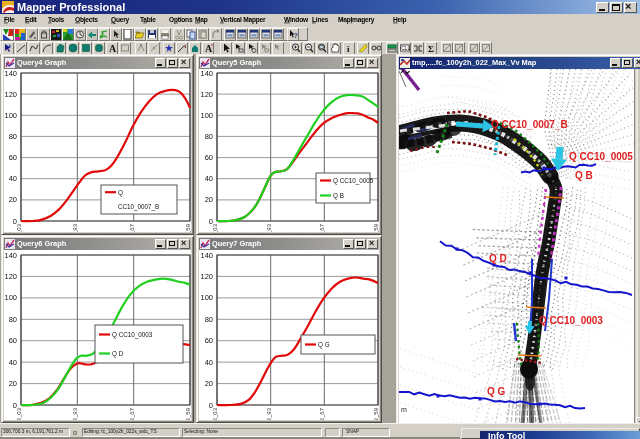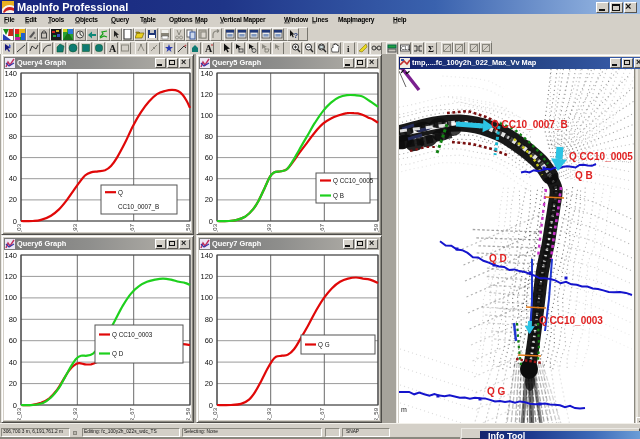--- a/index.html
+++ b/index.html
@@ -17,21 +17,21 @@
 .cont{position:absolute;left:2px;right:2px;top:14px;bottom:2px;background:#fff;overflow:hidden;}
 .mi{position:absolute;top:1px;font-size:10px;font-weight:bold;color:#000;letter-spacing:-0.35px;}
 .mi u{text-decoration:underline;}
 </style></head><body>
 <div class="abs" style="left:0;top:0;width:640px;height:14px;background:linear-gradient(90deg,#18247c 0%,#1f3588 35%,#3a62ae 68%,#a0c0e8 100%);"></div>
 <svg class="abs" style="left:2px;top:1px" width="12" height="12">
     <rect x="0" y="0" width="12" height="12" fill="#f8f4ec"></rect>
     <path d="M0,8 Q5,2 12,5 L12,0 L0,0 Z" fill="#e8b020"></path>
     <path d="M1,11 Q4,4 12,7 L12,10 Q6,7 2,12 Z" fill="#cc2222"></path>
   </svg>
-<div class="abs" style="left:17px;top:1px;font-size:11px;font-weight:bold;color:#fff;">MapInfo Professional</div>
+<div class="abs" style="left:17px;top:1px;font-size:11px;font-weight:bold;color:#fff;">Mapper Professional</div>
 <div class="abs" style="left:596px;top:2px;width:13px;height:11px;background:#d4d0c8;border:1px solid;border-color:#fff #55534f #55534f #fff;">
     <div style="position:absolute;left:2px;bottom:1px;width:6px;height:2px;background:#111"></div>
   </div>
 <div class="abs" style="left:610px;top:2px;width:13px;height:11px;background:#d4d0c8;border:1px solid;border-color:#fff #55534f #55534f #fff;">
     <div style="position:absolute;left:1px;top:1px;width:8px;height:7px;border:1px solid #111;border-top-width:2px"></div>
   </div>
 <div class="abs" style="left:624px;top:2px;width:13px;height:11px;background:#d4d0c8;border:1px solid;border-color:#fff #55534f #55534f #fff;">
     <div style="position:absolute;left:0px;top:-3px;font-size:11px;font-weight:bold;color:#111;font-family:'Liberation Sans'">×</div>
   </div>
 <div class="abs" style="left:0;top:14px;width:640px;height:12px;background:#d4d0c8;"></div>

